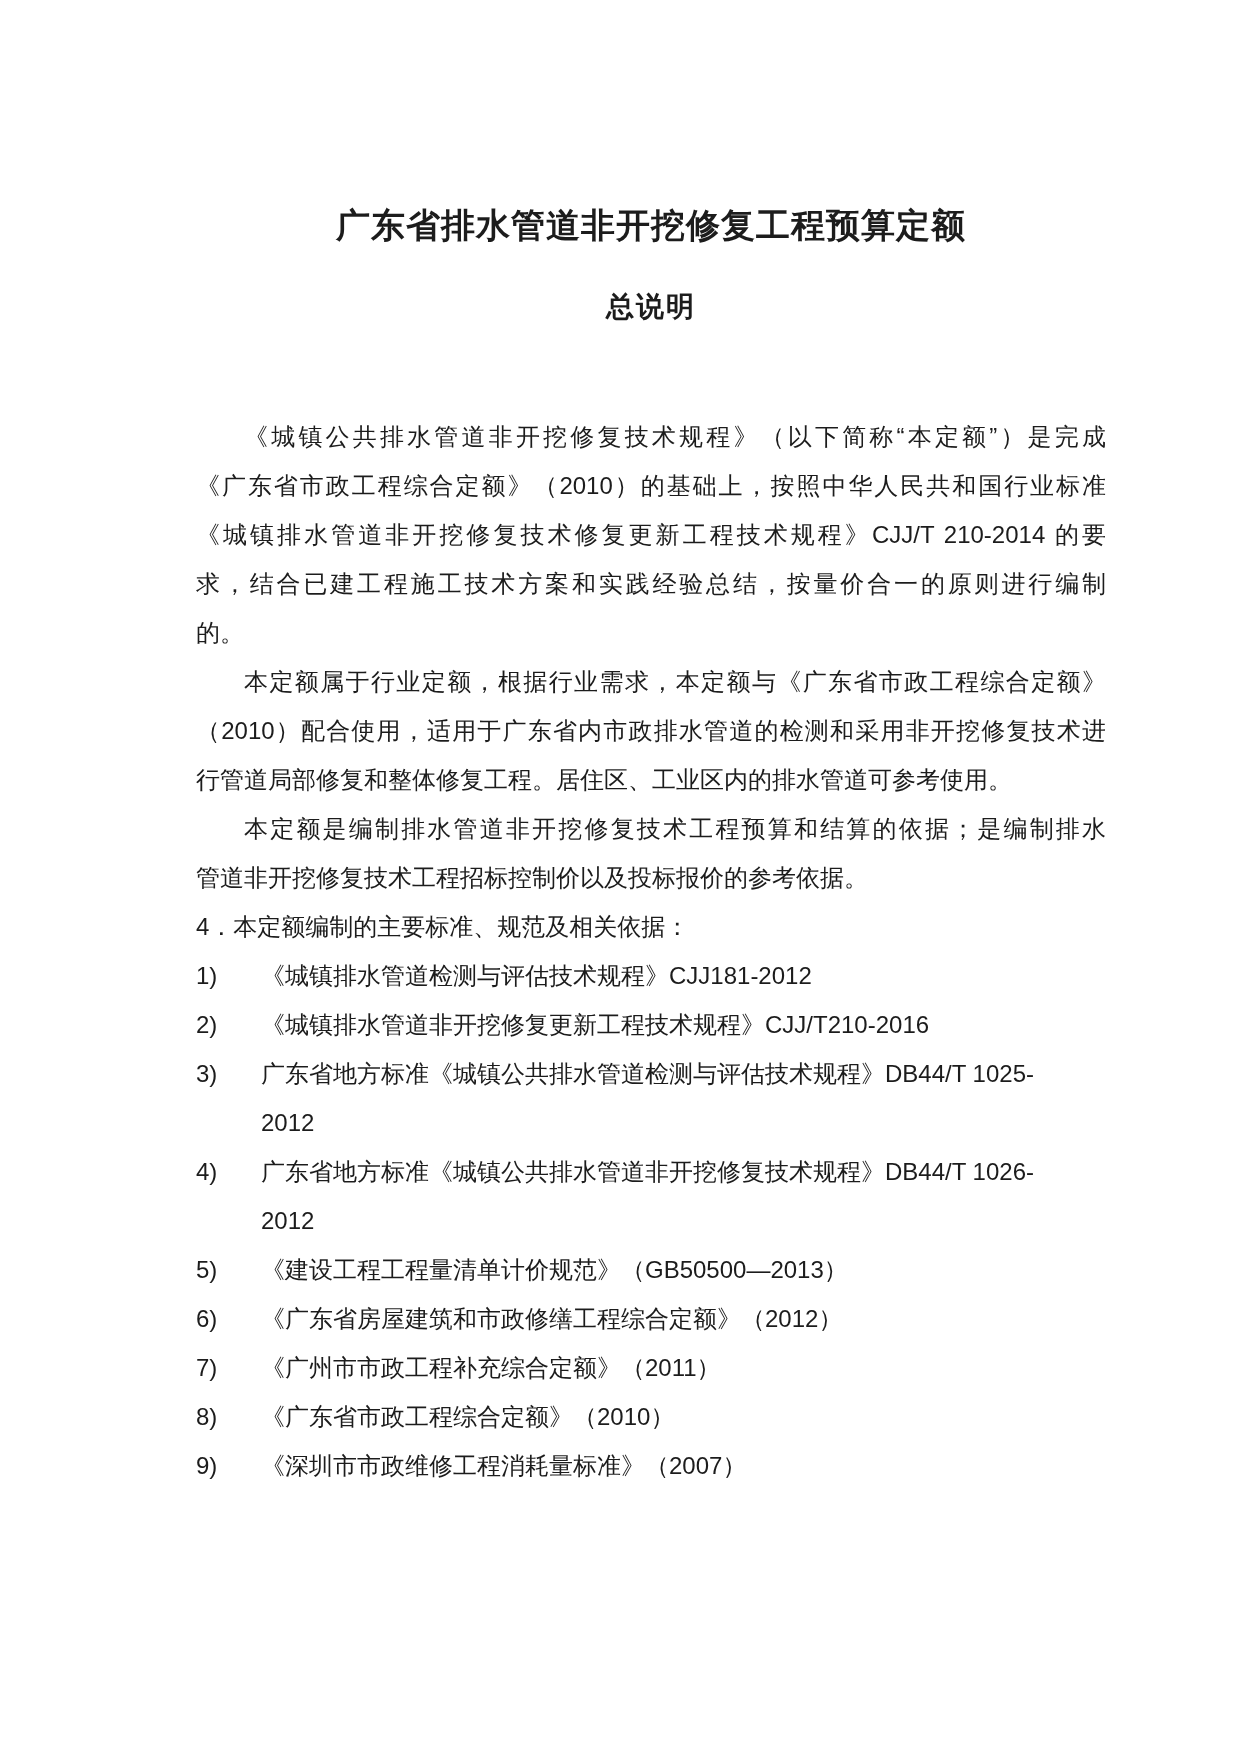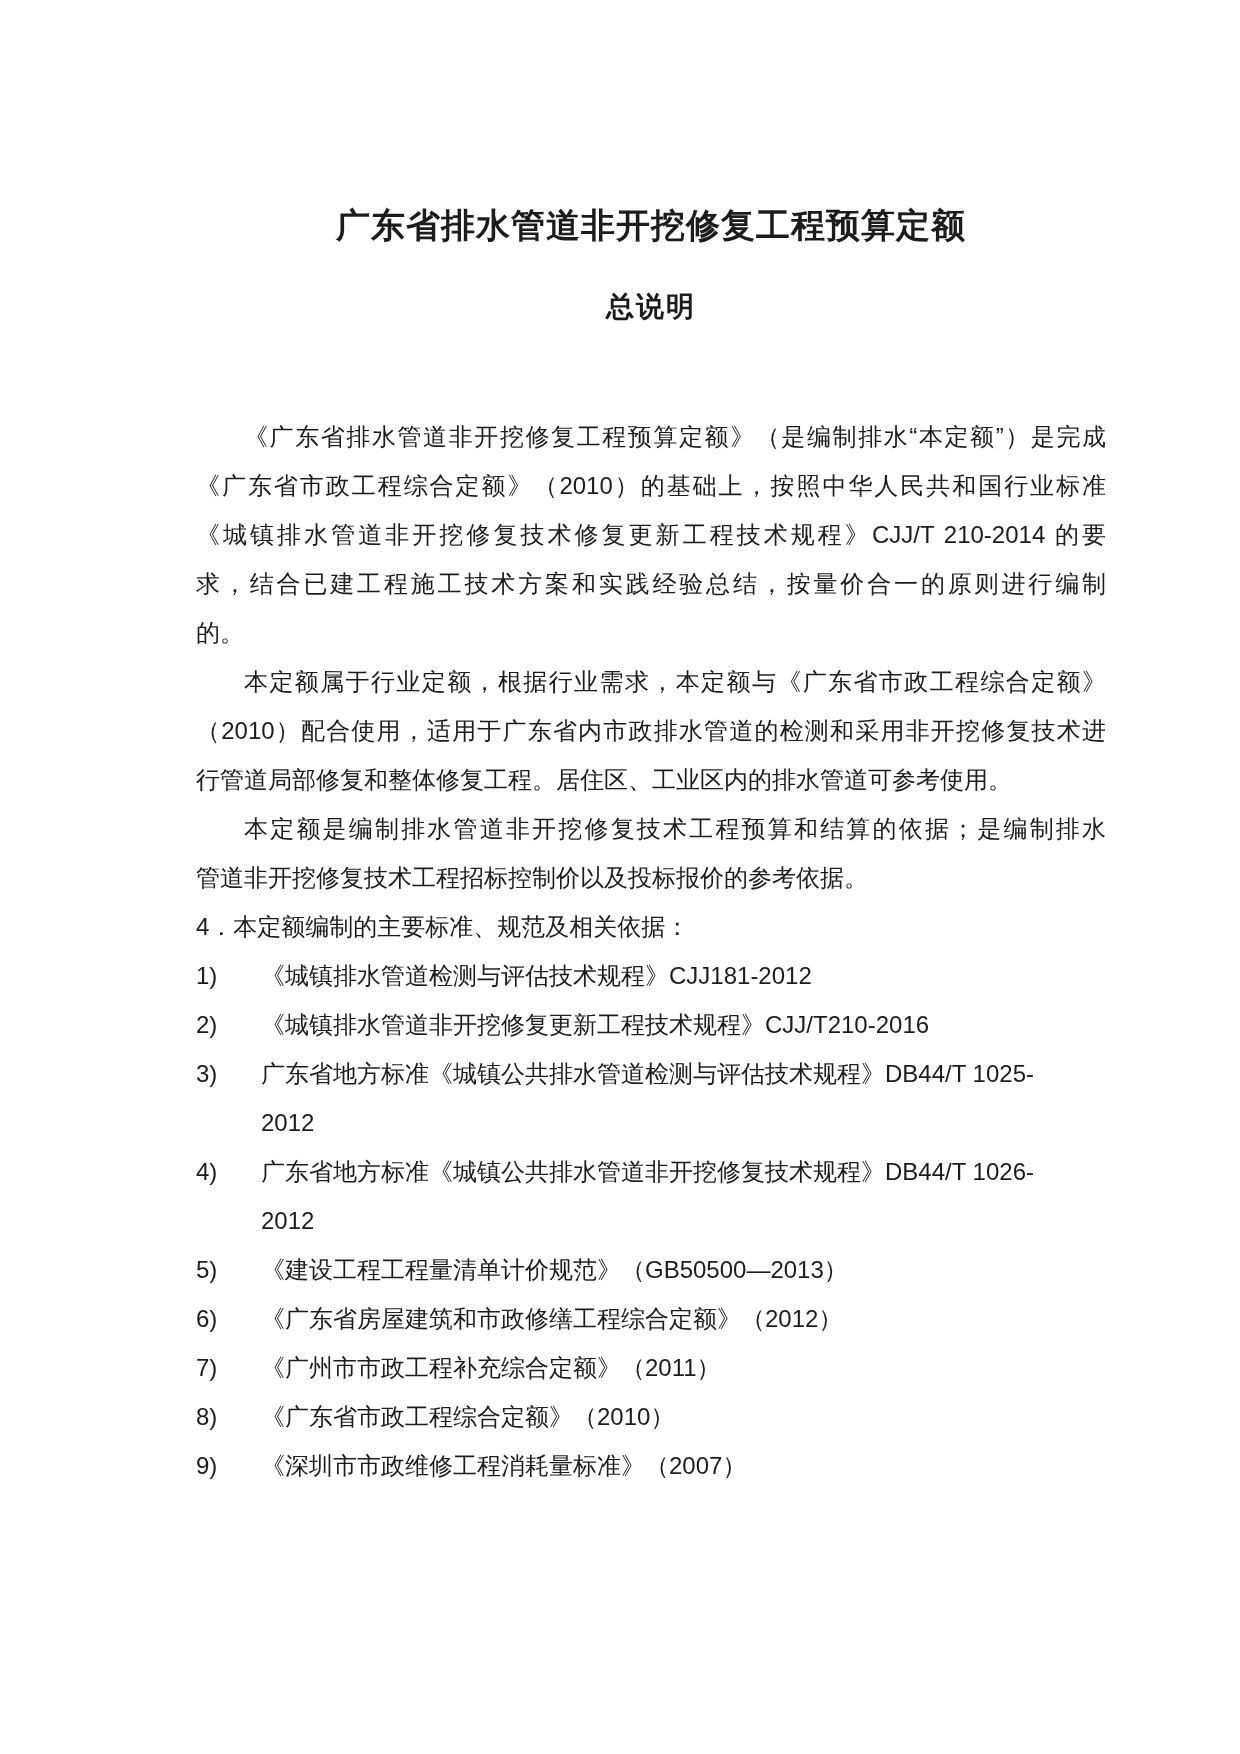--- a/index.html
+++ b/index.html
@@ -82,21 +82,21 @@
 </style>
 </head>
 <body>
 
 <div class="page">
   <div class="content">
     <h1 class="doc-title">广东省排水管道非开挖修复工程预算定额</h1>
     <h2 class="doc-subtitle">总说明</h2>
     <div class="doc-body" id="doc-body">
         <div class="para">
-          <div class="line first">《广东省排水管道非开挖修复工程预算定额》（是编制排水“本定额”）是完成</div>
+          <div class="line first">《城镇公共排水管道非开挖修复技术规程》（以下简称“本定额”）是完成</div>
           <div class="line">《广东省市政工程综合定额》（2010）的基础上，按照中华人民共和国行业标准</div>
           <div class="line">《城镇排水管道非开挖修复技术修复更新工程技术规程》CJJ/T 210-2014 的要</div>
           <div class="line">求，结合已建工程施工技术方案和实践经验总结，按量价合一的原则进行编制</div>
           <div class="line end">的。</div>
         </div>
         <div class="para">
           <div class="line first">本定额属于行业定额，根据行业需求，本定额与《广东省市政工程综合定额》</div>
           <div class="line">（2010）配合使用，适用于广东省内市政排水管道的检测和采用非开挖修复技术进</div>
           <div class="line end">行管道局部修复和整体修复工程。居住区、工业区内的排水管道可参考使用。</div>
         </div>

